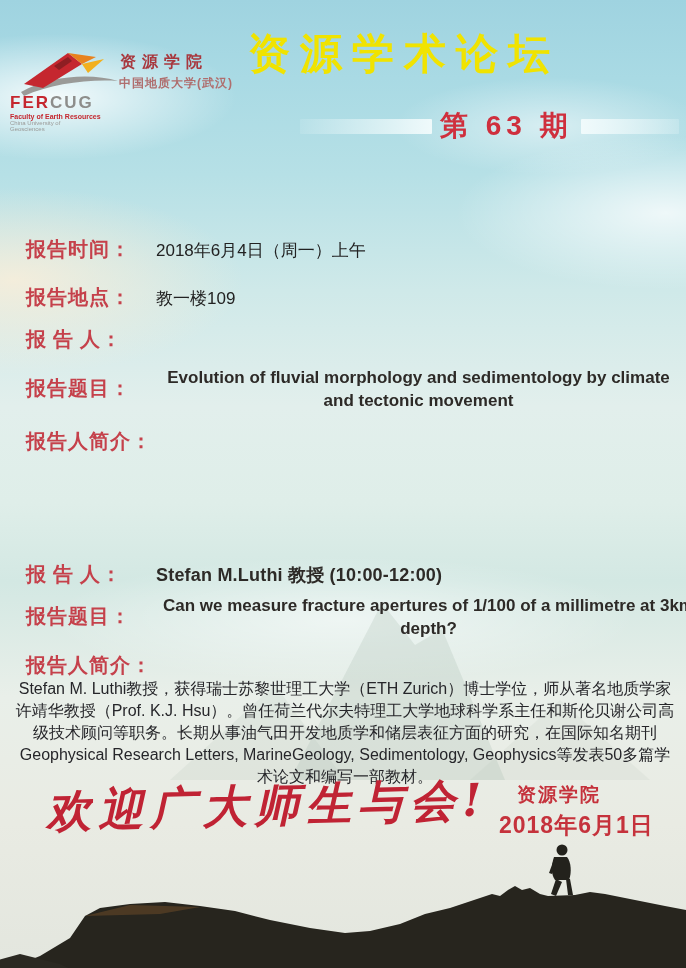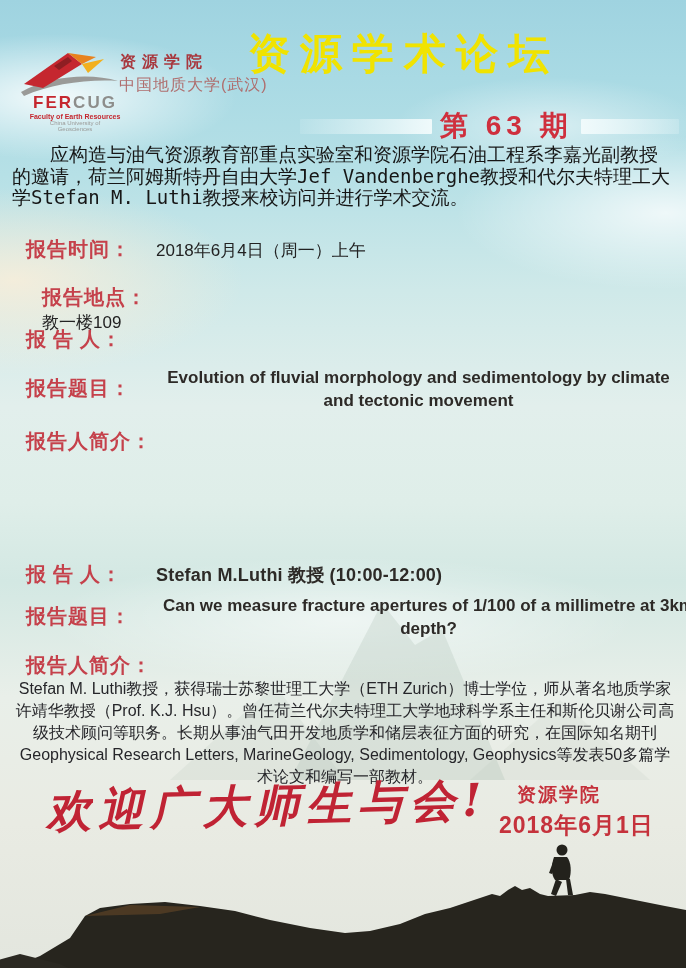--- a/index.html
+++ b/index.html
@@ -10,47 +10,47 @@
       radial-gradient(ellipse 260px 90px at 8% 10%, rgba(255,255,255,.85), rgba(255,255,255,0) 70%),
       radial-gradient(ellipse 300px 110px at 97% 22%, rgba(255,255,255,.75), rgba(255,255,255,0) 70%),
       radial-gradient(ellipse 220px 70px at 80% 13%, rgba(255,255,255,.5), rgba(255,255,255,0) 70%),
       radial-gradient(ellipse 320px 130px at 2% 29%, rgba(250,238,217,.85), rgba(250,238,217,0) 72%),
       radial-gradient(ellipse 420px 90px at 50% 64%, rgba(255,255,255,.55), rgba(255,255,255,0) 70%),
       linear-gradient(180deg,#9fd3e0 0%,#a9dae4 8%,#b6e0e6 18%,#cfe9e9 30%,#e2efec 42%,#dfeee9 52%,#d3e8e3 60%,#e9efe9 72%,#e9ebe3 85%,#e3e6de 100%);
   }
   .abs{position:absolute;}
   
   .logo-emblem{left:16px;top:48px;width:112px;height:50px;}
-  .logo-text{left:10px;top:94px;width:130px;text-align:center;line-height:1.05;}
+  .logo-text{left:10px;top:94px;width:130px;text-align:left;line-height:1.05;}
   .logo-fercug{font-size:17px;font-weight:bold;letter-spacing:2px;}
   .logo-fer{color:#c5272f;}
   .logo-cug{color:#8d8d8b;}
   .logo-sub1{font-size:7px;font-weight:bold;color:#c5272f;margin-top:1px;}
   .logo-sub2{font-size:6px;color:#9a9a98;}
   .college-cn{left:120px;top:52px;font-size:16px;font-weight:bold;letter-spacing:6px;color:#a8383e;}
-  .university-cn{left:119px;top:75px;font-size:16px;letter-spacing:1px;color:#af6e6e;font-weight:normal;}
+  .university-cn{left:119px;top:75px;font-size:12px;letter-spacing:1px;color:#af6e6e;font-weight:bold;}
   .forum-title{left:248px;top:26px;width:430px;font-size:42px;font-weight:bold;letter-spacing:10px;color:#f0e300;white-space:nowrap;}
   .issue-row{left:300px;top:107px;display:flex;align-items:center;gap:8px;}
   .issue-bar{height:15px;border-radius:1px;}
   .issue-bar.left{width:132px;background:linear-gradient(90deg, rgba(235,247,249,.15), rgba(242,251,252,.95));}
   .issue-bar.right{width:98px;background:linear-gradient(90deg, rgba(242,251,252,.95), rgba(235,247,249,.25));}
   .issue-no{font-size:28px;font-weight:bold;color:#cf2f3d;letter-spacing:5px;white-space:nowrap;}
   
   .intro{left:12px;top:144px;width:664px;font-family:"DejaVu Sans Mono","Liberation Sans",monospace;
          font-size:19px;line-height:21.5px;color:#161616;text-indent:2em;}
   
   .row{display:flex;align-items:baseline;}
   .row.topic{align-items:flex-start;}
   .label{color:#c5414b;font-weight:bold;font-size:20px;letter-spacing:1px;white-space:nowrap;min-width:114px;font-family:Liberation Serif, serif;}
   .value{color:#222;font-size:17px;margin-left:16px;}
   .value.bold{font-weight:bold;color:#2d2a27;font-size:18px;letter-spacing:.2px;}
   .row.topic .label{margin-top:9px;}
   .row.topic .value{font-weight:bold;color:#2d2a27;font-size:17px;line-height:23px;text-align:center;}
   .row-time{left:26px;top:236px;}
-  .row-venue{left:26px;top:284px;flex-direction:column;}
+  .row-venue{left:26px;top:284px;}
   .row-speaker1{left:26px;top:326px;}
   .row-topic1{left:26px;top:366px;}  .row-topic1 .value{width:525px;}
   .bio-label1{left:26px;top:428px;}
   .bio1{left:14px;top:454px;width:660px;}
   .row-speaker2{left:26px;top:561px;}
   .row-topic2{left:26px;top:594px;}  .row-topic2 .value{width:545px;}
   .bio-label2{left:26px;top:652px;}
   .bio2{left:14px;top:678px;width:662px;text-align:center;}
   .bio{color:#26262a;font-size:16px;line-height:22px;}
   
@@ -89,21 +89,20 @@
   <div class="abs university-cn">中国地质大学(武汉)</div>
 
   <div class="abs forum-title">资源学术论坛</div>
 
   <div class="abs issue-row">
     <div class="issue-bar left"></div>
     <div class="issue-no">第 63 期</div>
     <div class="issue-bar right"></div>
   </div>
 
-  <div class="abs intro">应构造与油气资源教育部重点实验室和资源学院石油工程系李嘉光副教授的邀请，荷兰阿姆斯特丹自由大学Jef Vandenberghe教授和代尔夫特理工大学Stefan M. Luthi教授来校访问并进行学术交流。</div>
 
   <div class="abs row row-time">
     <span class="label">报告时间：</span>
     <span class="value">2018年6月4日（周一）上午</span>
   </div>
   <div class="abs row row-venue">
     <span class="label">报告地点：</span>
     <span class="value">教一楼109</span>
   </div>
 

